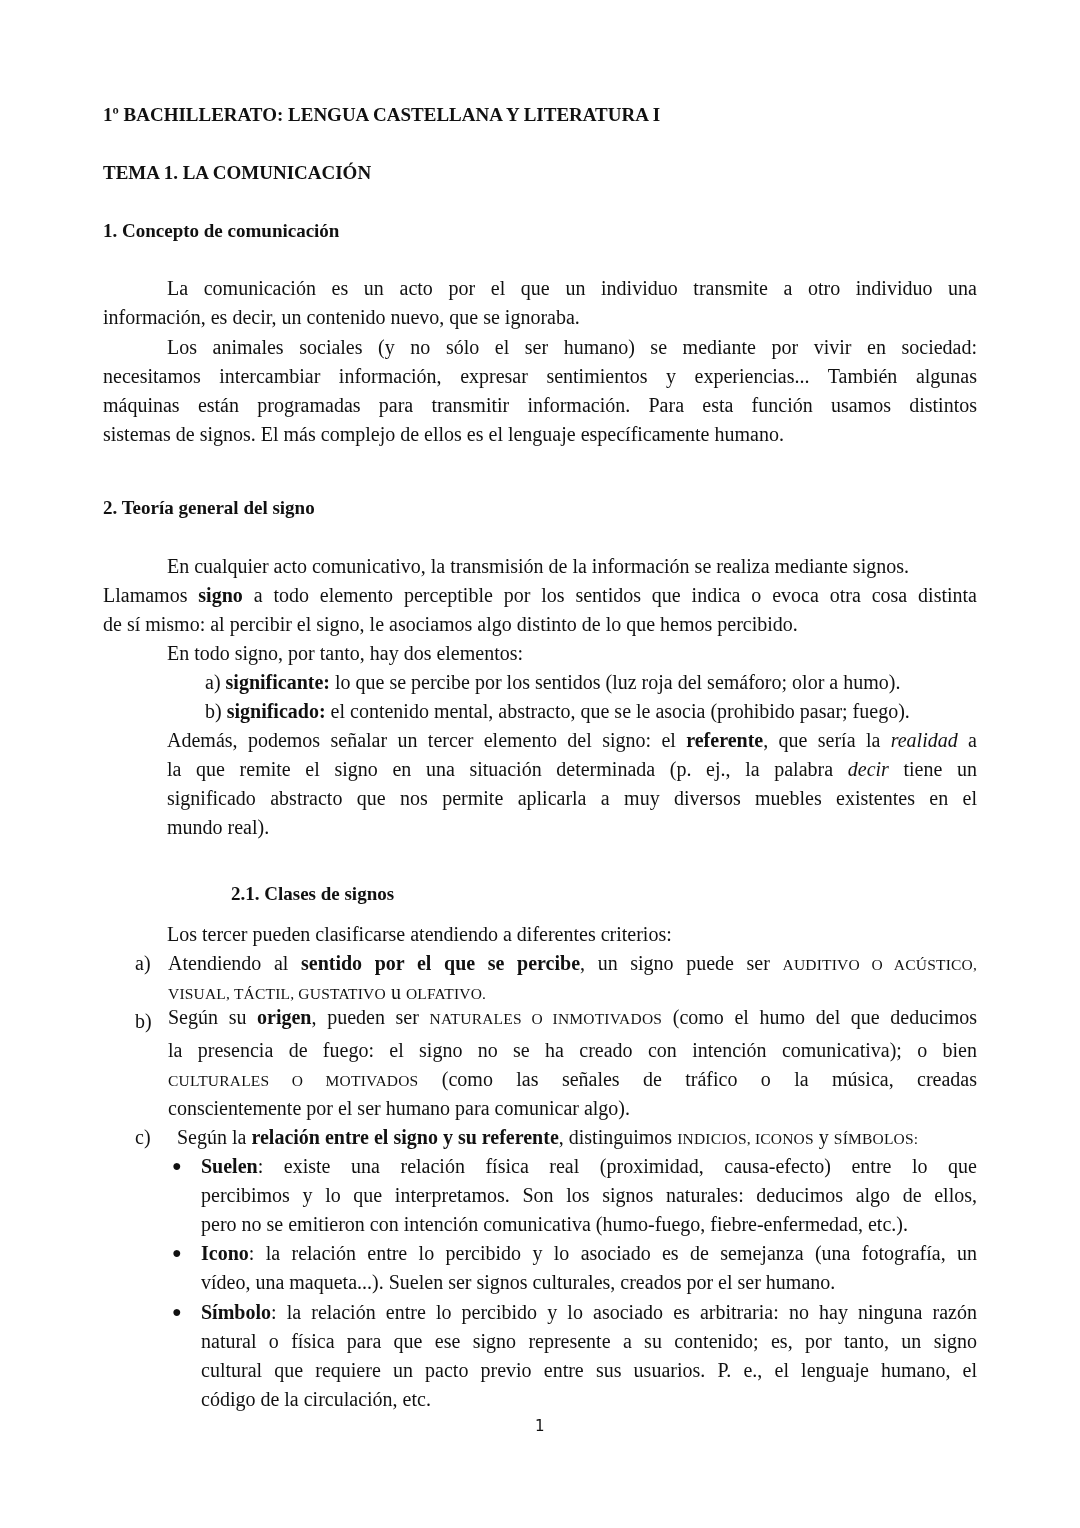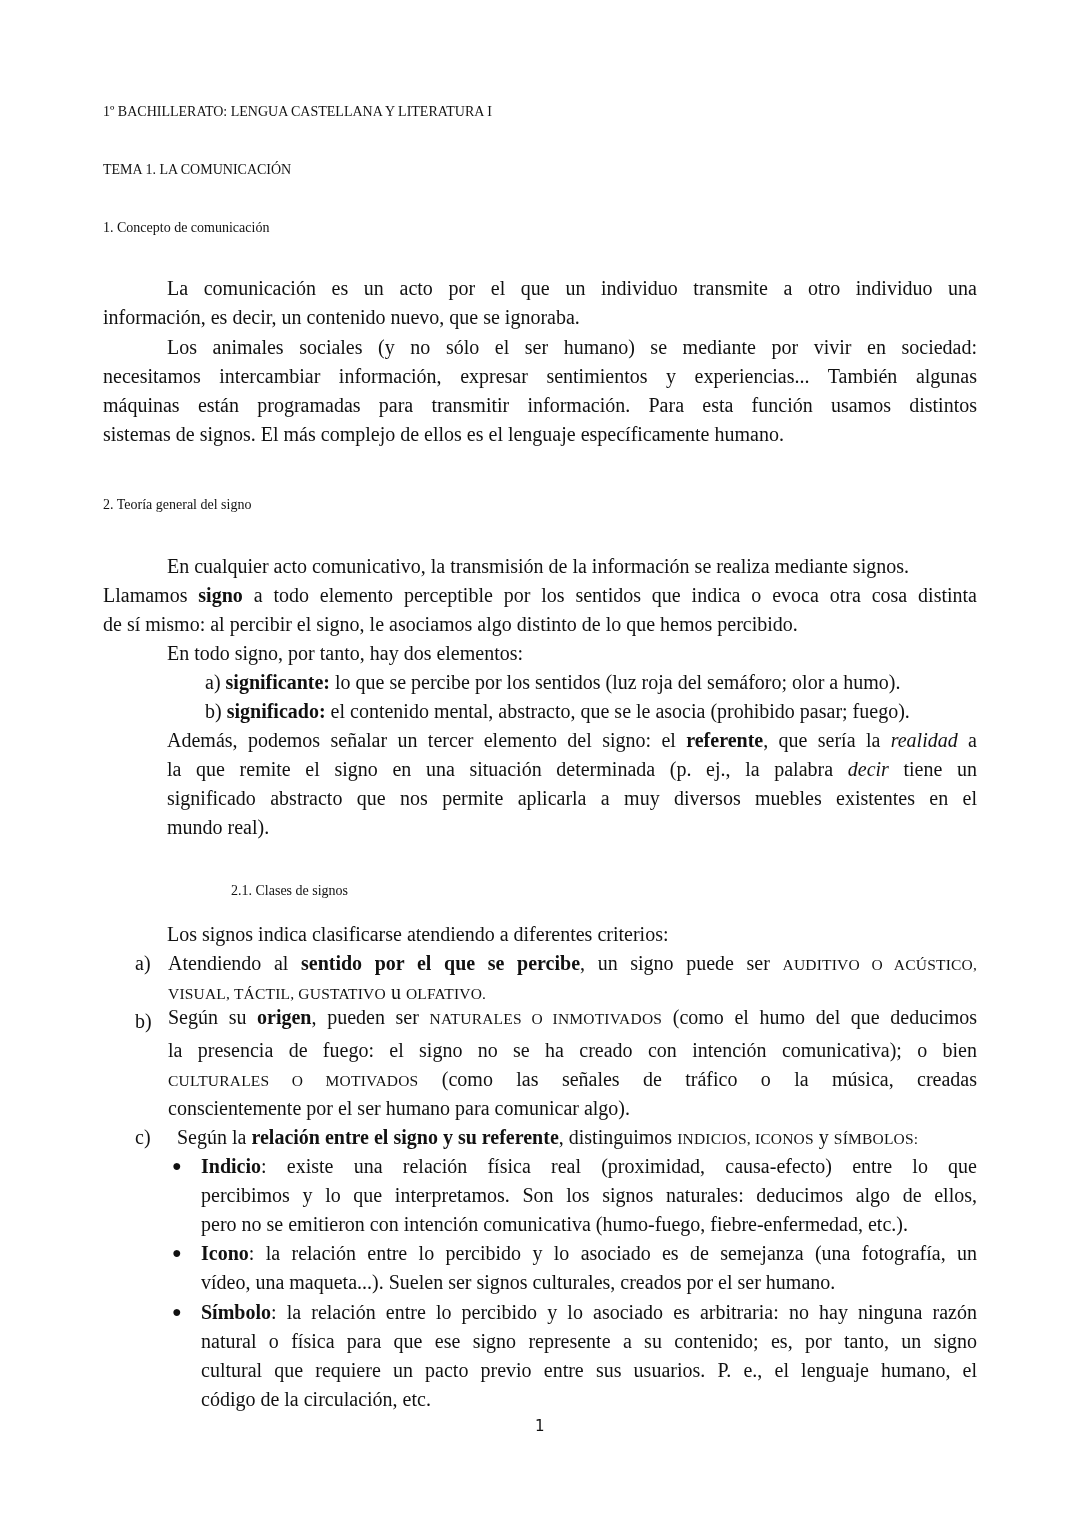--- a/index.html
+++ b/index.html
@@ -3,21 +3,21 @@
 <meta charset="utf-8">
 <style>
   html, body { margin: 0; padding: 0; background: #ffffff; }
   body {
     width: 1080px; height: 1528px; position: relative; overflow: hidden;
     font-family: "Liberation Serif", "DejaVu Serif", serif;
     color: #111111;
   }
   .page { position: absolute; left: 0; top: 0; width: 1080px; height: 1528px; }
   .abs { position: absolute; }
-  .h { font-weight: normal; font-size: 14px; white-space: nowrap; }
+  .h { font-weight: bold; font-size: 19px; white-space: nowrap; }
   .line {
     position: absolute; font-size: 20px; white-space: nowrap; line-height: 24px;
   }
   .just { text-align: justify; text-align-last: justify; white-space: normal; }
   .sc { font-size: 15.5px; letter-spacing: 0.2px; }
   .pnum { font-family: "DejaVu Sans", sans-serif; font-size: 15px; }
   b { font-weight: bold; }
   i { }
   .marker { position: absolute; font-size: 20px; line-height: 24px; }
   .bullet { position: absolute; font-size: 16px; line-height: 24px; }
@@ -60,21 +60,21 @@
   </div>
 
   <div>
     <div class="line just" style="left:167px; top:728px; width:810px;"><span>Además, podemos señalar un tercer elemento del signo: el </span><b>referente</b><span>, que sería la </span><i>realidad</i><span> a</span></div>
     <div class="line just" style="left:167px; top:757px; width:810px;"><span>la que remite el signo en una situación determinada (p. ej., la palabra </span><i>decir</i><span> tiene un</span></div>
     <div class="line just" style="left:167px; top:786px; width:810px;">significado abstracto que nos permite aplicarla a muy diversos muebles existentes en el</div>
     <div class="line" style="left:167px; top:815px;">mundo real).</div>
   </div>
 
   <div class="abs h" style="left:231px; top:883px;">2.1. Clases de signos</div>
-  <div class="line" style="left:167px; top:922px;">Los signos indica clasificarse atendiendo a diferentes criterios:</div>
+  <div class="line" style="left:167px; top:922px;">Los tercer pueden clasificarse atendiendo a diferentes criterios:</div>
 
   <div>
     <div class="marker" style="left:135px; top:951px;">a)</div>
     <div class="line just" style="left:168px; top:951px; width:809px;"><span>Atendiendo al </span><b>sentido por el que se percibe</b><span>, un signo puede ser </span><span class="sc">AUDITIVO O ACÚSTICO,</span></div>
     <div class="line" style="left:168px; top:980px;"><span class="sc">VISUAL, TÁCTIL, GUSTATIVO</span><span> u </span><span class="sc">OLFATIVO.</span></div>
   </div>
 
   <div>
     <div class="marker" style="left:135px; top:1009px;">b)</div>
     <div class="line just" style="left:168px; top:1005px; width:809px;"><span>Según su </span><b>origen</b><span>, pueden ser </span><span class="sc">NATURALES O INMOTIVADOS</span><span> (como el humo del que deducimos</span></div>
@@ -82,21 +82,21 @@
     <div class="line just" style="left:168px; top:1067px; width:809px;"><span class="sc">CULTURALES O MOTIVADOS</span><span> (como las señales de tráfico o la música, creadas</span></div>
     <div class="line" style="left:168px; top:1096px;">conscientemente por el ser humano para comunicar algo).</div>
   </div>
 
   <div>
     <div class="marker" style="left:135px; top:1125px;">c)</div>
     <div class="line" style="left:168px; top:1125px;margin-left:9px;"><span>Según la </span><b>relación entre el signo y su referente</b><span>, distinguimos </span><span class="sc">INDICIOS, ICONOS</span><span> y </span><span class="sc">SÍMBOLOS:</span></div>
 
     <div>
       <div class="bullet" style="left:172px; top:1154px;">●</div>
-      <div class="line just" style="left:201px; top:1154px; width:776px;"><b>Indicio</b><span>: existe una relación física real (proximidad, causa-efecto) entre lo que</span></div>
+      <div class="line just" style="left:201px; top:1154px; width:776px;"><b>Suelen</b><span>: existe una relación física real (proximidad, causa-efecto) entre lo que</span></div>
       <div class="line just" style="left:201px; top:1183px; width:776px;">percibimos y lo que interpretamos. Son los signos naturales: deducimos algo de ellos,</div>
       <div class="line" style="left:201px; top:1212px;">pero no se emitieron con intención comunicativa (humo-fuego, fiebre-enfermedad, etc.).</div>
     </div>
 
     <div>
       <div class="bullet" style="left:172px; top:1241px;">●</div>
       <div class="line just" style="left:201px; top:1241px; width:776px;"><b>Icono</b><span>: la relación entre lo percibido y lo asociado es de semejanza (una fotografía, un</span></div>
       <div class="line" style="left:201px; top:1270px;">vídeo, una maqueta...). Suelen ser signos culturales, creados por el ser humano.</div>
     </div>
 

